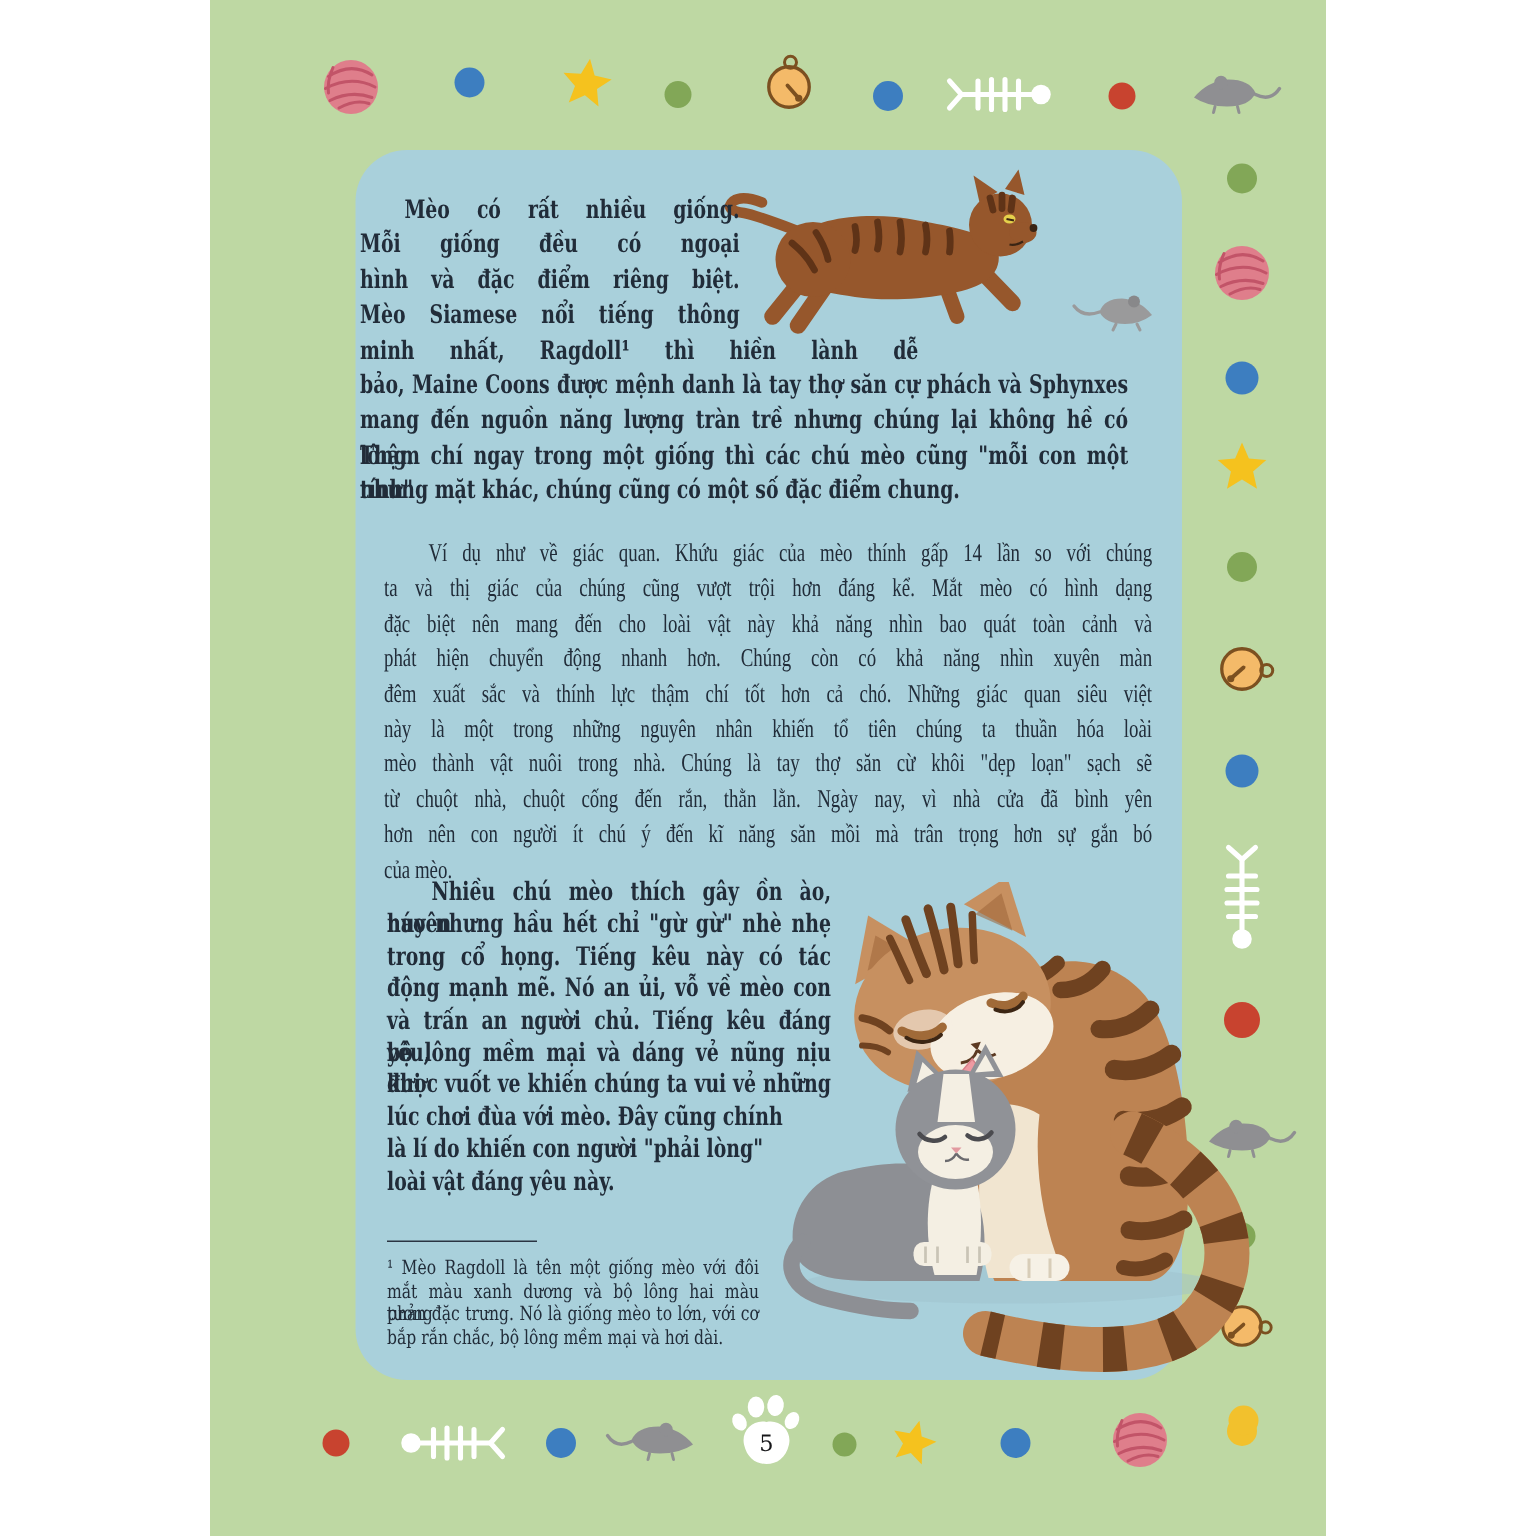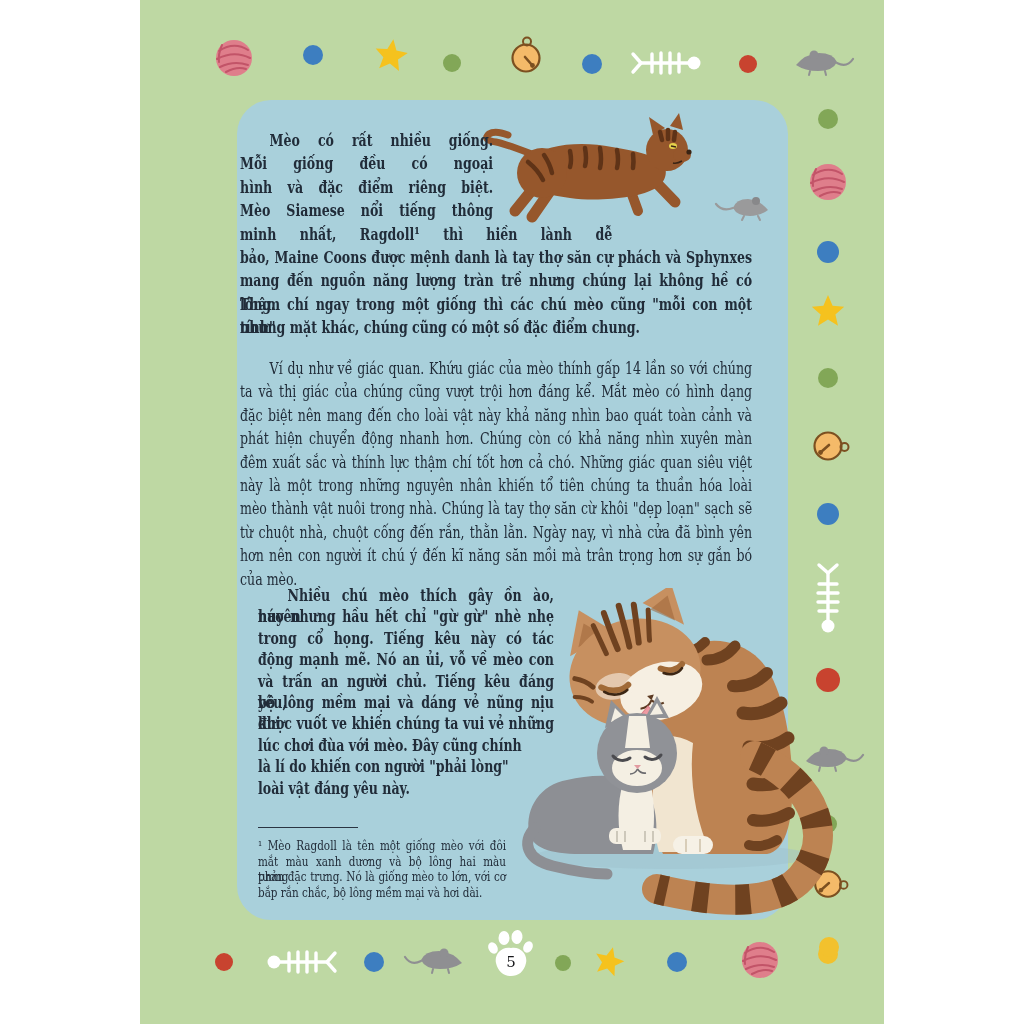--- a/index.html
+++ b/index.html
@@ -194,21 +194,21 @@
   <div class="ln" style="width:342px">Mỗi giống đều có ngoại</div>
   <div class="ln" style="width:342px">hình và đặc điểm riêng biệt.</div>
   <div class="ln" style="width:342px">Mèo Siamese nổi tiếng thông</div>
   <div class="ln" style="width:503px">minh nhất, Ragdoll¹ thì hiền lành dễ</div>
   <div class="ln" style="width:692px">bảo, Maine Coons được mệnh danh là tay thợ săn cự phách và Sphynxes</div>
   <div class="ln" style="width:692px">mang đến nguồn năng lượng tràn trề nhưng chúng lại không hề có lông.</div>
   <div class="ln" style="width:692px">Thậm chí ngay trong một giống thì các chú mèo cũng "mỗi con một tính"</div>
   <div class="ln nat" style="width:692px">nhưng mặt khác, chúng cũng có một số đặc điểm chung.</div>
 </div>
 
-<div class="textblock" style="left:240px; top:357px;">
+<div class="textblock" style="left:256px; top:357px;font-family:Liberation Serif, serif;">
   <div class="ln ind" style="width:692px">Ví dụ như về giác quan. Khứu giác của mèo thính gấp 14 lần so với chúng</div>
   <div class="ln" style="width:692px">ta và thị giác của chúng cũng vượt trội hơn đáng kể. Mắt mèo có hình dạng</div>
   <div class="ln" style="width:692px">đặc biệt nên mang đến cho loài vật này khả năng nhìn bao quát toàn cảnh và</div>
   <div class="ln" style="width:692px">phát hiện chuyển động nhanh hơn. Chúng còn có khả năng nhìn xuyên màn</div>
   <div class="ln" style="width:692px">đêm xuất sắc và thính lực thậm chí tốt hơn cả chó. Những giác quan siêu việt</div>
   <div class="ln" style="width:692px">này là một trong những nguyên nhân khiến tổ tiên chúng ta thuần hóa loài</div>
   <div class="ln" style="width:692px">mèo thành vật nuôi trong nhà. Chúng là tay thợ săn cừ khôi "dẹp loạn" sạch sẽ</div>
   <div class="ln" style="width:692px">từ chuột nhà, chuột cống đến rắn, thằn lằn. Ngày nay, vì nhà cửa đã bình yên</div>
   <div class="ln" style="width:692px">hơn nên con người ít chú ý đến kĩ năng săn mồi mà trân trọng hơn sự gắn bó</div>
   <div class="ln nat" style="width:692px">của mèo.</div>

